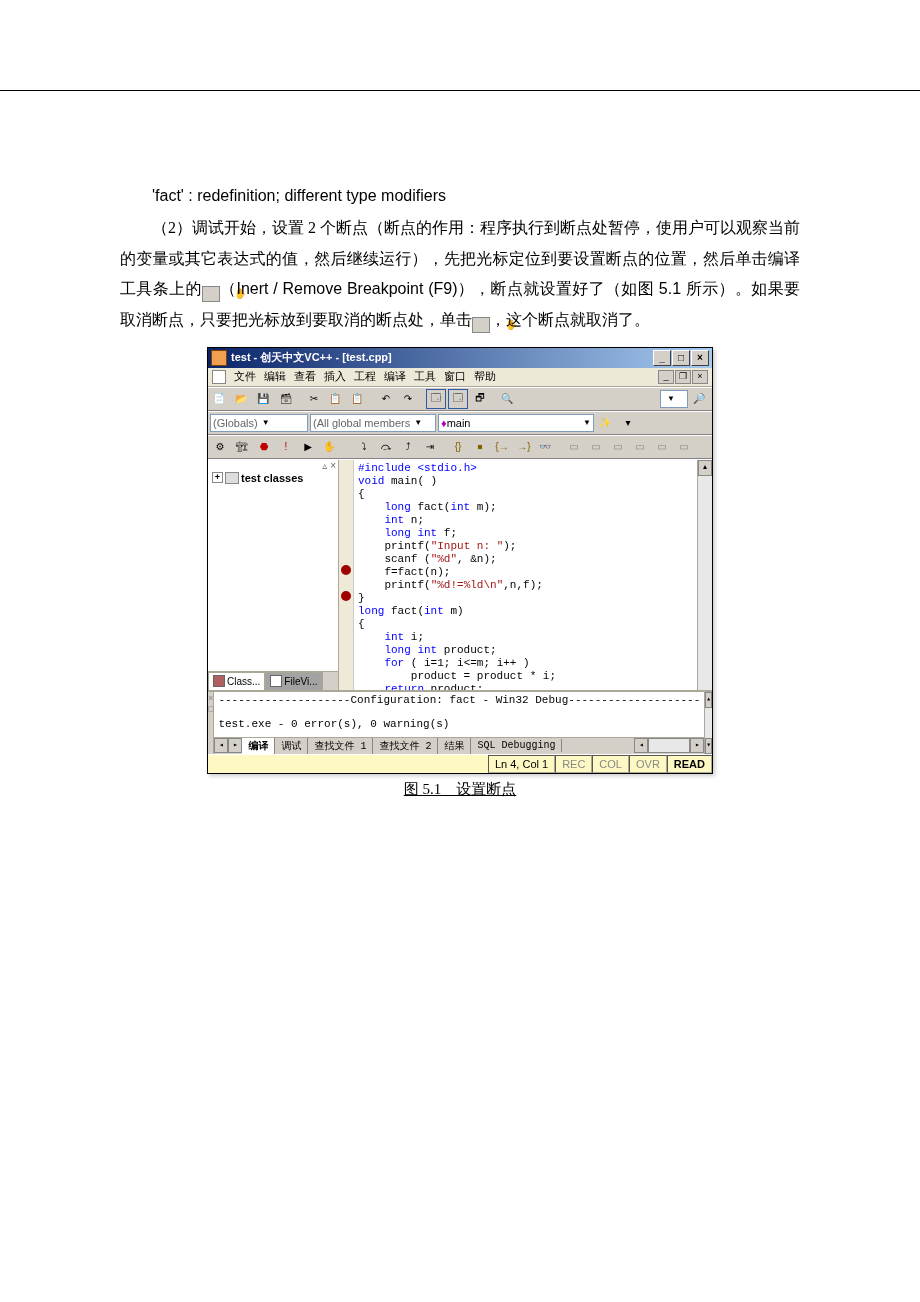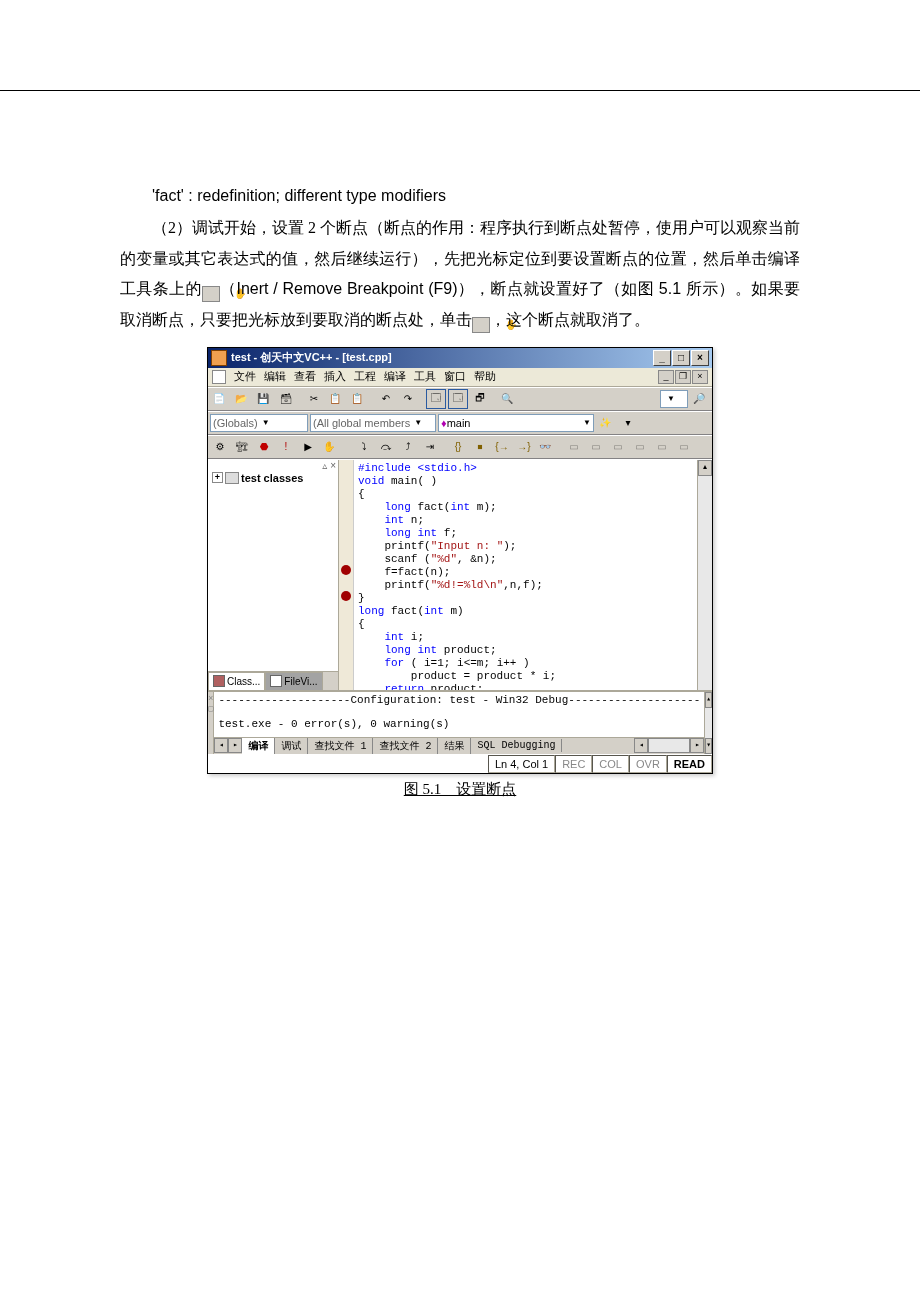--- a/index.html
+++ b/index.html
@@ -333,21 +333,21 @@
     height: 14px;
     background: #d4d0c8;
     border: 1px solid #888;
     font-size: 8px;
     text-align: center;
     line-height: 12px;
   }
   .output .oscroll .sbtn.bot { position:absolute; bottom:0; left:0; right:0; }
   .statusbar {
     height: 18px;
-    background: #ffffff;
+    background: #fef9c3;
     border-top: 1px solid #fff;
     display: flex;
     align-items: center;
     font-size: 11px;
   }
   .statusbar .cell {
     border: 1px inset #aca899;
     padding: 1px 6px;
     height: 14px;
     line-height: 14px;
@@ -530,21 +530,21 @@
           <div class="sbtn">◂</div>
           <div class="fill"></div>
           <div class="sbtn">▸</div>
         </div>
       </div>
     </div>
 
     <div class="output">
       <div class="ogrip">×<br>▢</div>
       <div class="obody">
-        <div class="omsg"><span>--------------------Configuration: test - Win32 Debug--------------------</span>
+        <div class="omsg"><span>--------------------Configuration: fact - Win32 Debug--------------------</span>
 
 <span>test.exe - 0 error(s), 0 warning(s)</span></div>
         <div class="otabs">
           <div class="arrbtn">◂</div>
           <div class="arrbtn">▸</div>
           <div class="ot active">编译</div>
           <div class="ot">调试</div>
           <div class="ot">查找文件 1</div>
           <div class="ot">查找文件 2</div>
           <div class="ot">结果</div>

